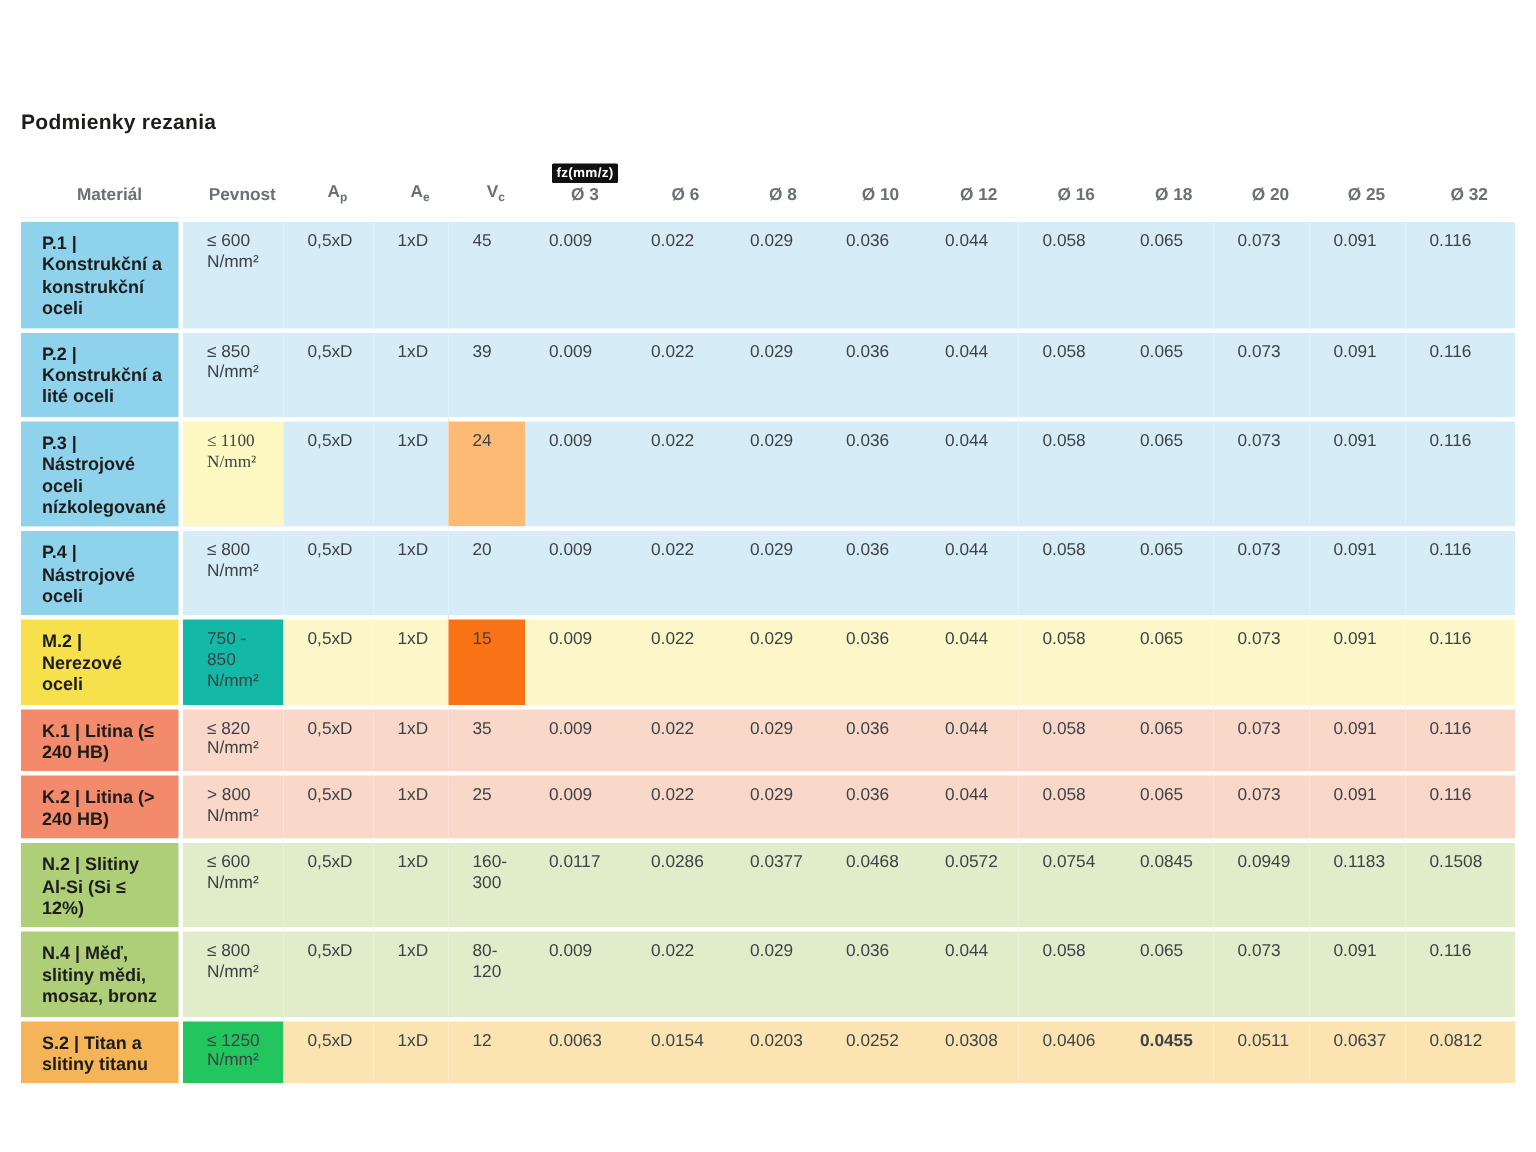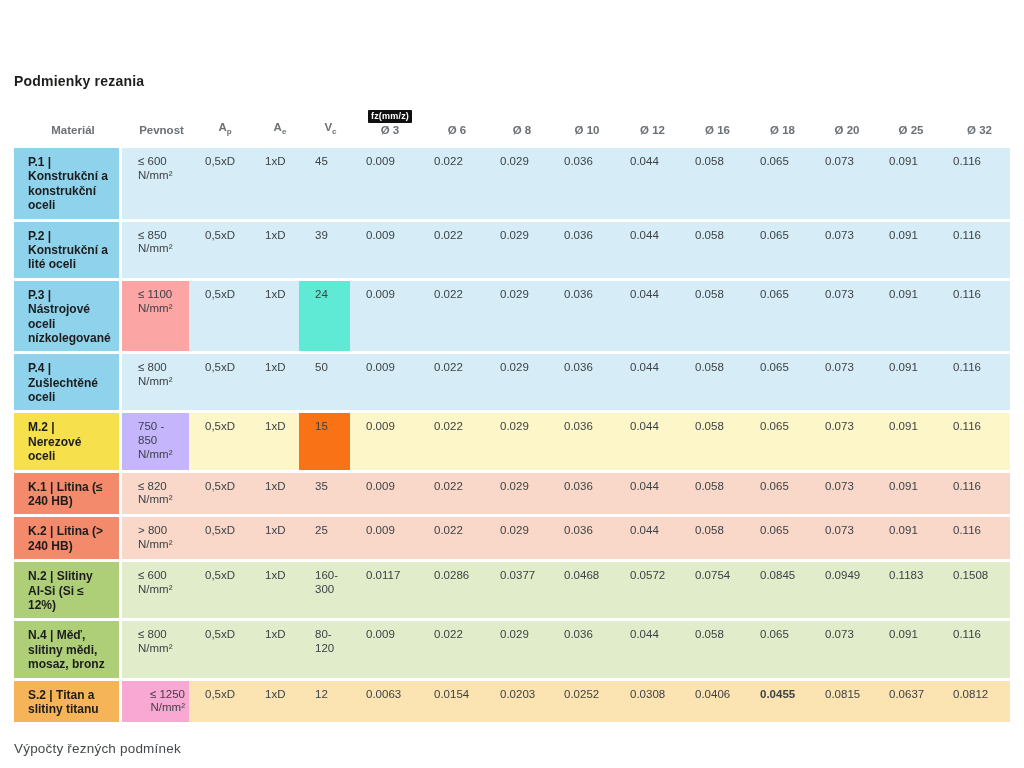--- a/index.html
+++ b/index.html
@@ -160,61 +160,61 @@
           <td class="fz" style="background: rgb(214, 237, 248);">0.065</td>
           <td class="fz" style="background: rgb(214, 237, 248);">0.073</td>
           <td class="fz" style="background: rgb(214, 237, 248);">0.091</td>
           <td class="fz" style="background: rgb(214, 237, 248);">0.116</td>
         </tr>
         <tr>
           <td class="mat" style="background: rgb(142, 210, 236);">P.3 |
 Nástrojové
 oceli
 nízkolegované</td>
-          <td class="pevnost" style="background: #fca5a5;">≤ 1100
+          <td class="pevnost" style="background: #fef9c3; font-family: Liberation Serif, serif;">≤ 1100
 N/mm²</td>
           <td class="ap" style="background: rgb(214, 237, 248);">0,5xD</td>
           <td class="ae" style="background: rgb(214, 237, 248);">1xD</td>
-          <td class="vc" style="background: #5eead4;">24</td>
+          <td class="vc" style="background: #fdba74;">24</td>
           <td class="fz" style="background: rgb(214, 237, 248);">0.009</td>
           <td class="fz" style="background: rgb(214, 237, 248);">0.022</td>
           <td class="fz" style="background: rgb(214, 237, 248);">0.029</td>
           <td class="fz" style="background: rgb(214, 237, 248);">0.036</td>
           <td class="fz" style="background: rgb(214, 237, 248);">0.044</td>
           <td class="fz" style="background: rgb(214, 237, 248);">0.058</td>
           <td class="fz" style="background: rgb(214, 237, 248);">0.065</td>
           <td class="fz" style="background: rgb(214, 237, 248);">0.073</td>
           <td class="fz" style="background: rgb(214, 237, 248);">0.091</td>
           <td class="fz" style="background: rgb(214, 237, 248);">0.116</td>
         </tr>
         <tr>
           <td class="mat" style="background: rgb(142, 210, 236);">P.4 |
-Zušlechtěné
+Nástrojové
 oceli</td>
           <td class="pevnost" style="background: rgb(214, 237, 248);">≤ 800
 N/mm²</td>
           <td class="ap" style="background: rgb(214, 237, 248);">0,5xD</td>
           <td class="ae" style="background: rgb(214, 237, 248);">1xD</td>
-          <td class="vc" style="background: rgb(214, 237, 248);">50</td>
+          <td class="vc" style="background: rgb(214, 237, 248);">20</td>
           <td class="fz" style="background: rgb(214, 237, 248);">0.009</td>
           <td class="fz" style="background: rgb(214, 237, 248);">0.022</td>
           <td class="fz" style="background: rgb(214, 237, 248);">0.029</td>
           <td class="fz" style="background: rgb(214, 237, 248);">0.036</td>
           <td class="fz" style="background: rgb(214, 237, 248);">0.044</td>
           <td class="fz" style="background: rgb(214, 237, 248);">0.058</td>
           <td class="fz" style="background: rgb(214, 237, 248);">0.065</td>
           <td class="fz" style="background: rgb(214, 237, 248);">0.073</td>
           <td class="fz" style="background: rgb(214, 237, 248);">0.091</td>
           <td class="fz" style="background: rgb(214, 237, 248);">0.116</td>
         </tr>
         <tr>
           <td class="mat" style="background: rgb(246, 225, 77);">M.2 |
 Nerezové
 oceli</td>
-          <td class="pevnost" style="background: #c4b5fd;">750 -
+          <td class="pevnost" style="background: #14b8a6;">750 -
 850
 N/mm²</td>
           <td class="ap" style="background: rgb(252, 246, 200);">0,5xD</td>
           <td class="ae" style="background: rgb(252, 246, 200);">1xD</td>
           <td class="vc" style="background: #f97316;">15</td>
           <td class="fz" style="background: rgb(252, 246, 200);">0.009</td>
           <td class="fz" style="background: rgb(252, 246, 200);">0.022</td>
           <td class="fz" style="background: rgb(252, 246, 200);">0.029</td>
           <td class="fz" style="background: rgb(252, 246, 200);">0.036</td>
           <td class="fz" style="background: rgb(252, 246, 200);">0.044</td>
@@ -300,34 +300,33 @@
           <td class="fz" style="background: rgb(225, 236, 202);">0.044</td>
           <td class="fz" style="background: rgb(225, 236, 202);">0.058</td>
           <td class="fz" style="background: rgb(225, 236, 202);">0.065</td>
           <td class="fz" style="background: rgb(225, 236, 202);">0.073</td>
           <td class="fz" style="background: rgb(225, 236, 202);">0.091</td>
           <td class="fz" style="background: rgb(225, 236, 202);">0.116</td>
         </tr>
         <tr>
           <td class="mat" style="background: rgb(245, 180, 87);">S.2 | Titan a
 slitiny titanu</td>
-          <td class="pevnost" style="background: #f9a8d4; text-align: right;">≤ 1250
+          <td class="pevnost" style="background: #22c55e;">≤ 1250
 N/mm²</td>
           <td class="ap" style="background: rgb(252, 227, 178);">0,5xD</td>
           <td class="ae" style="background: rgb(252, 227, 178);">1xD</td>
           <td class="vc" style="background: rgb(252, 227, 178);">12</td>
           <td class="fz" style="background: rgb(252, 227, 178);">0.0063</td>
           <td class="fz" style="background: rgb(252, 227, 178);">0.0154</td>
           <td class="fz" style="background: rgb(252, 227, 178);">0.0203</td>
           <td class="fz" style="background: rgb(252, 227, 178);">0.0252</td>
           <td class="fz" style="background: rgb(252, 227, 178);">0.0308</td>
           <td class="fz" style="background: rgb(252, 227, 178);">0.0406</td>
           <td class="fz" style="background: rgb(252, 227, 178); font-weight: bold;">0.0455</td>
-          <td class="fz" style="background: rgb(252, 227, 178);">0.0815</td>
+          <td class="fz" style="background: rgb(252, 227, 178);">0.0511</td>
           <td class="fz" style="background: rgb(252, 227, 178);">0.0637</td>
           <td class="fz" style="background: rgb(252, 227, 178);">0.0812</td>
         </tr>
       </tbody>
   </table>
 
-  <div class="footer">Výpočty řezných podmínek</div>
 
 </div>
 
 </body></html>

